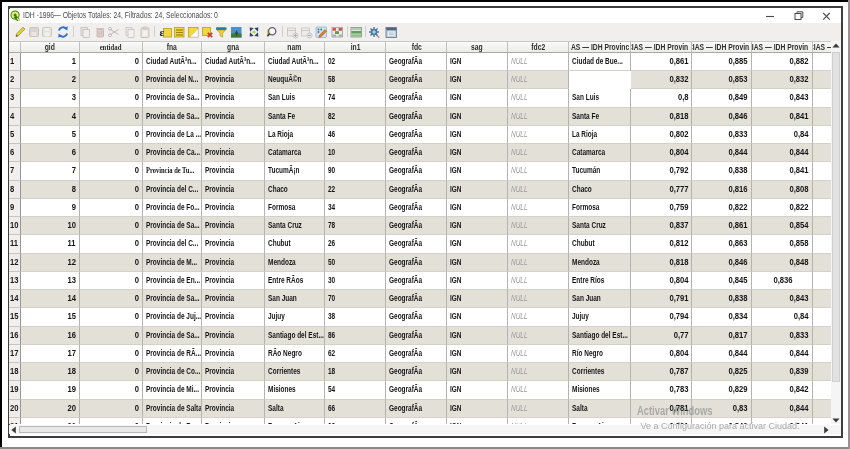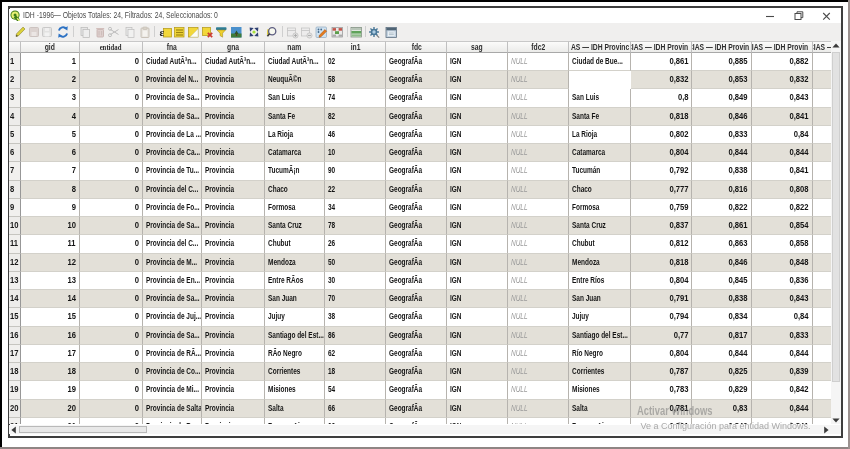--- a/index.html
+++ b/index.html
@@ -330,21 +330,21 @@
         <div class="c tx" style="width: 62.1px;"><span>Catamarca</span></div>
         <div class="c num" style="width: 61.5px;"><span>0,804</span></div>
         <div class="c num" style="width: 59.3px;"><span>0,844</span></div>
         <div class="c num" style="width: 61.2px;"><span>0,844</span></div>
         <div class="c " style="width: 19.6px;"></div>
       </div>
       <div class="row">
         <div class="c rn" style="width: 12px;"><span>7</span></div>
         <div class="c num" style="width: 58.3px;"><span>7</span></div>
         <div class="c num" style="width: 63.5px;"><span>0</span></div>
-        <div class="c tx" style="width: 58.6px;"><span>Provincia de Tu...</span></div>
+        <div class="c tx" style="width: 58.6px; font-family: Liberation Serif, serif;"><span>Provincia de Tu...</span></div>
         <div class="c tx" style="width: 62.8px;"><span>Provincia</span></div>
         <div class="c tx" style="width: 60px;"><span>TucumÃ¡n</span></div>
         <div class="c tx" style="width: 61.9px; text-decoration: underline;"><span>90</span></div>
         <div class="c tx" style="width: 60.6px;"><span>GeografÃ­a</span></div>
         <div class="c tx" style="width: 61.2px;"><span>IGN</span></div>
         <div class="c nul" style="width: 60.4px;"><span>NULL</span></div>
         <div class="c tx" style="width: 62.1px;"><span>Tucumán</span></div>
         <div class="c num" style="width: 61.5px;"><span>0,792</span></div>
         <div class="c num" style="width: 59.3px;"><span>0,838</span></div>
         <div class="c num" style="width: 61.2px;"><span>0,841</span></div>
@@ -442,21 +442,21 @@
         <div class="c tx" style="width: 58.6px;"><span>Provincia de En...</span></div>
         <div class="c tx" style="width: 62.8px;"><span>Provincia</span></div>
         <div class="c tx" style="width: 60px;"><span>Entre RÃ­os</span></div>
         <div class="c tx" style="width: 61.9px;"><span>30</span></div>
         <div class="c tx" style="width: 60.6px;"><span>GeografÃ­a</span></div>
         <div class="c tx" style="width: 61.2px;"><span>IGN</span></div>
         <div class="c nul" style="width: 60.4px;"><span>NULL</span></div>
         <div class="c tx" style="width: 62.1px;"><span>Entre Ríos</span></div>
         <div class="c num" style="width: 61.5px;"><span>0,804</span></div>
         <div class="c num" style="width: 59.3px; text-decoration: underline;"><span>0,845</span></div>
-        <div class="c num" style="width: 61.2px;"><span>0,836</span></div>
+        <div class="c num" style="width: 61.2px; text-align: center;"><span>0,836</span></div>
         <div class="c " style="width: 19.6px;"></div>
       </div>
       <div class="row g">
         <div class="c rn" style="width: 12px;"><span>14</span></div>
         <div class="c num" style="width: 58.3px;"><span>14</span></div>
         <div class="c num" style="width: 63.5px;"><span>0</span></div>
         <div class="c tx" style="width: 58.6px;"><span>Provincia de Sa...</span></div>
         <div class="c tx" style="width: 62.8px;"><span>Provincia</span></div>
         <div class="c tx" style="width: 60px;"><span>San Juan</span></div>
         <div class="c tx" style="width: 61.9px;"><span>70</span></div>
@@ -612,17 +612,17 @@
   <rect x="12" y="12" width="12" height="7" transform="rotate(45 13 13)" fill="#3f7d19"></rect>
   <rect x="15.5" y="17" width="8" height="2.8" transform="rotate(45 16 18)" fill="#e7f175"></rect>
 </svg>
 <svg class="abs" id="winbtns" style="left:760px;top:8.5px" width="75" height="14" viewBox="0 0 75 14">
   <line x1="6" y1="7.5" x2="14" y2="7.5" stroke="#4a4a4a" stroke-width="1.1"></line>
   <rect x="35" y="4.5" width="6" height="6" fill="none" stroke="#4a4a4a" stroke-width="1"></rect>
   <path d="M37 4.5 L37 2.8 L42.8 2.8 L42.8 8.6 L41 8.6" fill="none" stroke="#4a4a4a" stroke-width="1"></path>
   <path d="M63.2 4 L69.8 10.6 M69.8 4 L63.2 10.6" stroke="#4a4a4a" stroke-width="1.1"></path>
 </svg>
 <div class="abs" id="wm1">Activar Windows</div>
-<div class="abs" id="wm2">Ve a Configuración para entidad Windows.</div>
+<div class="abs" id="wm2">Ve a Configuración para activar Ciudad.</div>
 <div class="abs" id="ftop"></div>
 <div class="abs" id="fleft"></div>
 <div class="abs" id="fbot"></div>
 <div class="abs" id="fright"></div>
 
 </body></html>

